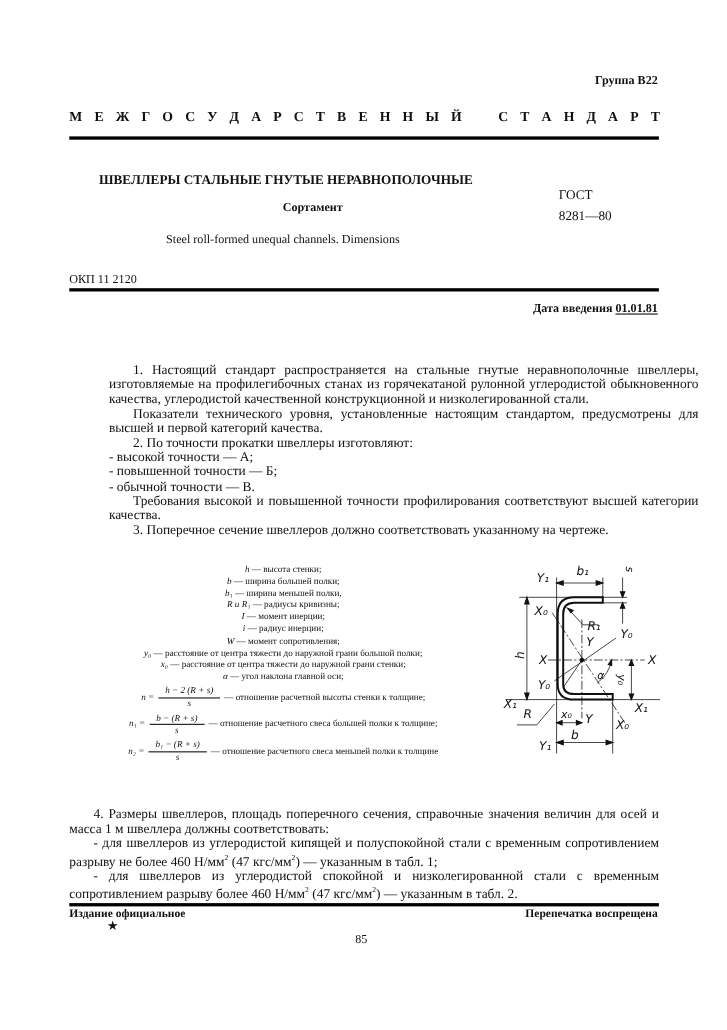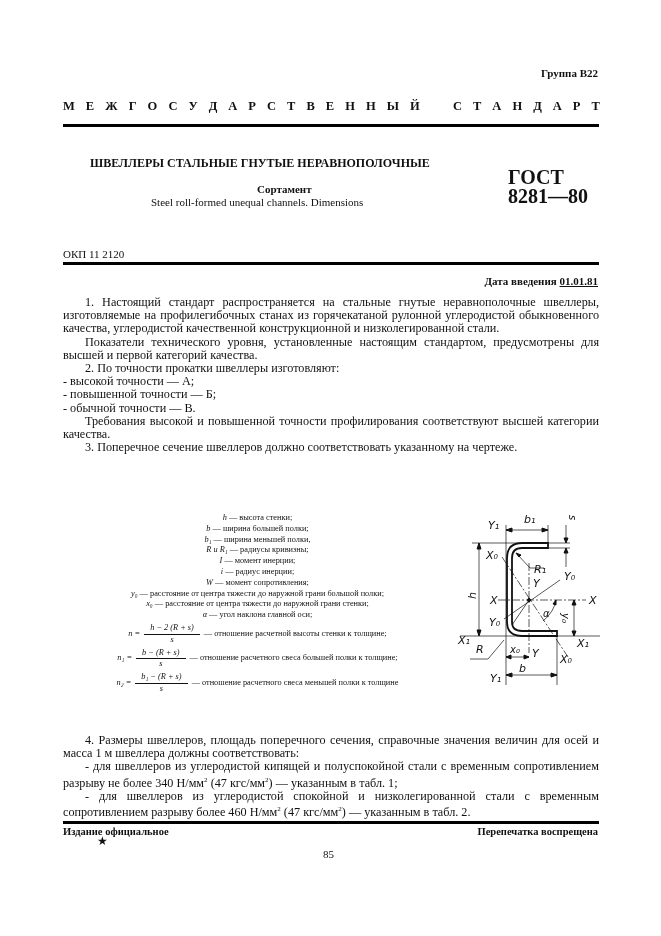--- a/index.html
+++ b/index.html
@@ -6,22 +6,22 @@
   body { width:661px; height:936px; position:relative; overflow:hidden;
          font-family:"Liberation Serif", "DejaVu Serif", serif; color:#111; }
   .abs { position:absolute; }
   .group { right:63px; top:67px; font-size:11px; font-weight:bold; }
   .interstate { left:63px; top:99px; width:537px; font-size:12.5px; font-weight:bold;
                 display:flex; justify-content:space-between; }
   .interstate span { display:inline-block; }
   .rule-thick { left:63px; width:536px; height:3px; background:#000; }
   .title { left:90px; top:156px; font-size:12px; font-weight:bold;text-align:right; }
   .subtitle { left:257px; top:183px; font-size:11px; font-weight:bold; }
-  .en-title { left:151px; top:196px; font-size:11px; }
-  .gost { left:508px; top:168px; font-size:20px; font-weight:bold; text-align:left; line-height:19px; }
+  .en-title { left:151px; top:212px; font-size:11px; }
+  .gost { left:508px; top:168px; font-size:12px; font-weight:normal; text-align:left; line-height:19px; }
   .okp { left:63px; top:248px; font-size:11px; }
   .date { right:63px; top:275px; font-size:11px; font-weight:bold; }
   .date u { text-decoration:underline; }
   .body-text { left:63px; width:536px; font-size:12.2px; line-height:13.2px; text-align:justify; }
   .body-text p { margin:0; }
   .indent { text-indent:22px; }
   .legend { left:95px; top:513px; width:325px; font-size:8.3px; line-height:10.8px; text-align:center; }
   .legend p { margin:0; }
   .legend i { font-style:italic; }
   .frac-row { display:flex; align-items:center; justify-content:center; gap:4px; margin-top:2px; }
@@ -81,21 +81,21 @@
 
 <div class="abs okp">ОКП 11 2120</div>
 
 <div class="abs rule-thick" style="top:262px;"></div>
 
 <div class="abs date">
   <span>Дата введения</span>
   <u>01.01.81</u>
 </div>
 
-<div class="abs body-text" style="top:296px;">
+<div class="abs body-text" style="top:330px;margin-left:36px;">
   <p class="indent">1. Настоящий стандарт распространяется на стальные гнутые неравнополочные швеллеры, изготовляемые на профилегибочных станах из горячекатаной рулонной углеродистой обыкновенного качества, углеродистой качественной конструкционной и низколегированной стали.</p>
   <p class="indent">Показатели технического уровня, установленные настоящим стандартом, предусмотрены для высшей и первой категорий качества.</p>
   <p class="indent">2. По точности прокатки швеллеры изготовляют:</p>
   <p>- высокой точности — А;</p>
   <p>- повышенной точности — Б;</p>
   <p>- обычной точности — В.</p>
   <p class="indent">Требования высокой и повышенной точности профилирования соответствуют высшей категории качества.</p>
   <p class="indent">3. Поперечное сечение швеллеров должно соответствовать указанному на чертеже.</p>
 </div>
 
@@ -212,21 +212,21 @@
     <text x="70" y="158" font-size="10">x₀</text>
     <text x="92" y="162">Y</text>
     <text x="120" y="168">X₀</text>
     <text x="79" y="177">b</text>
     <text x="50" y="187">Y₁</text>
   </g>
 </svg>
 
 <div class="abs body-text" style="top:734px;">
   <p class="indent">4. Размеры швеллеров, площадь поперечного сечения, справочные значения величин для осей и масса 1 м швеллера должны соответствовать:</p>
-  <p class="indent"><span>- для швеллеров из углеродистой кипящей и полуспокойной стали с временным сопротивлением разрыву не более 340 Н/мм</span><sup style="font-size:7px;">2</sup><span> (47 кгс/мм</span><sup style="font-size:7px;">2</sup><span>) — указанным в табл. 1;</span></p>
+  <p class="indent"><span>- для швеллеров из углеродистой кипящей и полуспокойной стали с временным сопротивлением разрыву не более 460 Н/мм</span><sup style="font-size:7px;">2</sup><span> (47 кгс/мм</span><sup style="font-size:7px;">2</sup><span>) — указанным в табл. 1;</span></p>
   <p class="indent"><span>- для швеллеров из углеродистой спокойной и низколегированной стали с временным сопротивлением разрыву более 460 Н/мм</span><sup style="font-size:7px;">2</sup><span> (47 кгс/мм</span><sup style="font-size:7px;">2</sup><span>) — указанным в табл. 2.</span></p>
 </div>
 
 <div class="abs rule-thick" style="top:821px;"></div>
 <div class="abs footer-left">Издание официальное</div>
 <div class="abs footer-right">Перепечатка воспрещена</div>
 <div class="abs star">★</div>
 <div class="abs page-num">85</div>
 
 </body></html>

